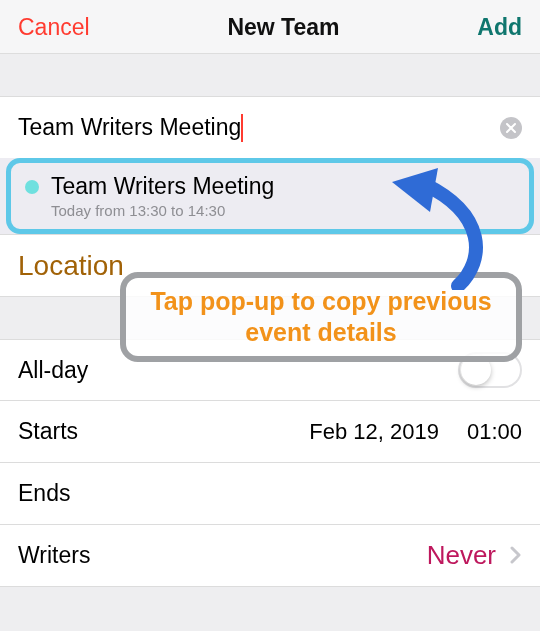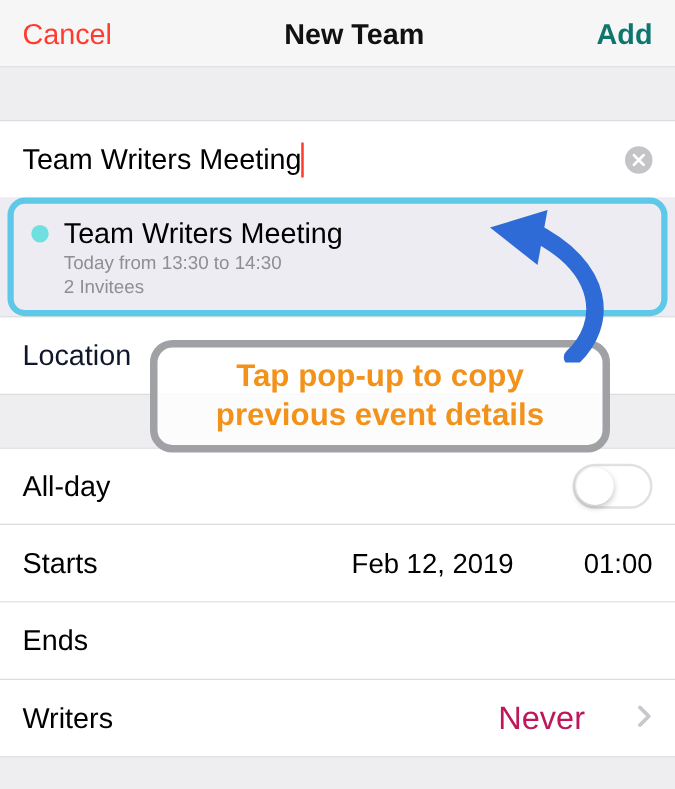--- a/index.html
+++ b/index.html
@@ -42,23 +42,23 @@
       border-top: 1px solid #dcdcdc;
       border-bottom: 1px solid #dcdcdc;
       display: flex;
       align-items: center;
       padding: 0 18px;
       height: 62px;
       font-size: 23px;
       color: #000;
       position: relative;
     }
-    .row + .row { border-top: none; gap: 28px; }
+    .row + .row { border-top: none; }
     .row .label { flex: 1; color: #000; }
-    .row .placeholder { color: #0f172a; font-size: 23px; }
+    .row .placeholder { color: #a16207; font-size: 28px; }
     .row .value { color: #000; font-size: 22px; }
     .row .time { margin-left: 28px; font-size: 22px; }
     .row .muted { color: #be185d; font-size: 26px; margin-left: 29px; }
     .row .chev { color: #c7c7cc; margin-left: 14px; font-size: 24px; }
     .caret {
       display:inline-block;
       width:2px; height:28px;
       background:#ff3b30;
       vertical-align:middle;
       margin-left:0px;
@@ -113,21 +113,21 @@
       left: 1px; top: 1px;
       width: 30px; height: 30px;
       border-radius: 50%;
       background: #fff;
       box-shadow: 0 2px 5px rgba(0,0,0,0.25);
     }
     
     .annotation-box {
       position: absolute;
       left: 120px; top: 272px;
-      width: 368px; height: 90px;
+      width: 402px; height: 90px;
       border: 6px solid #9fa1a4;
       border-radius: 18px;
       background: rgba(255,255,255,0.82);
       display: flex;
       align-items: center;
       justify-content: center;
       text-align: center;
       padding: 0 8px;
     }
     .annotation-box .txt {
@@ -165,21 +165,20 @@
   </div>
 </div>
 
 <div class="suggestion-wrap">
   <div class="suggestion">
     <div class="sugg-header">
       <div class="calendar-dot"></div>
       <div class="sugg-title">Team Writers Meeting</div>
     </div>
     <div class="sugg-sub">Today from 13:30 to 14:30</div>
-    <div class="sugg-sub">2 Invitees</div>
   </div>
 </div>
 
 <div class="row" style="border-top:none;">
   <span class="placeholder">Location</span>
 </div>
 
 <div class="section-gap"></div>
 
 <div class="row">

